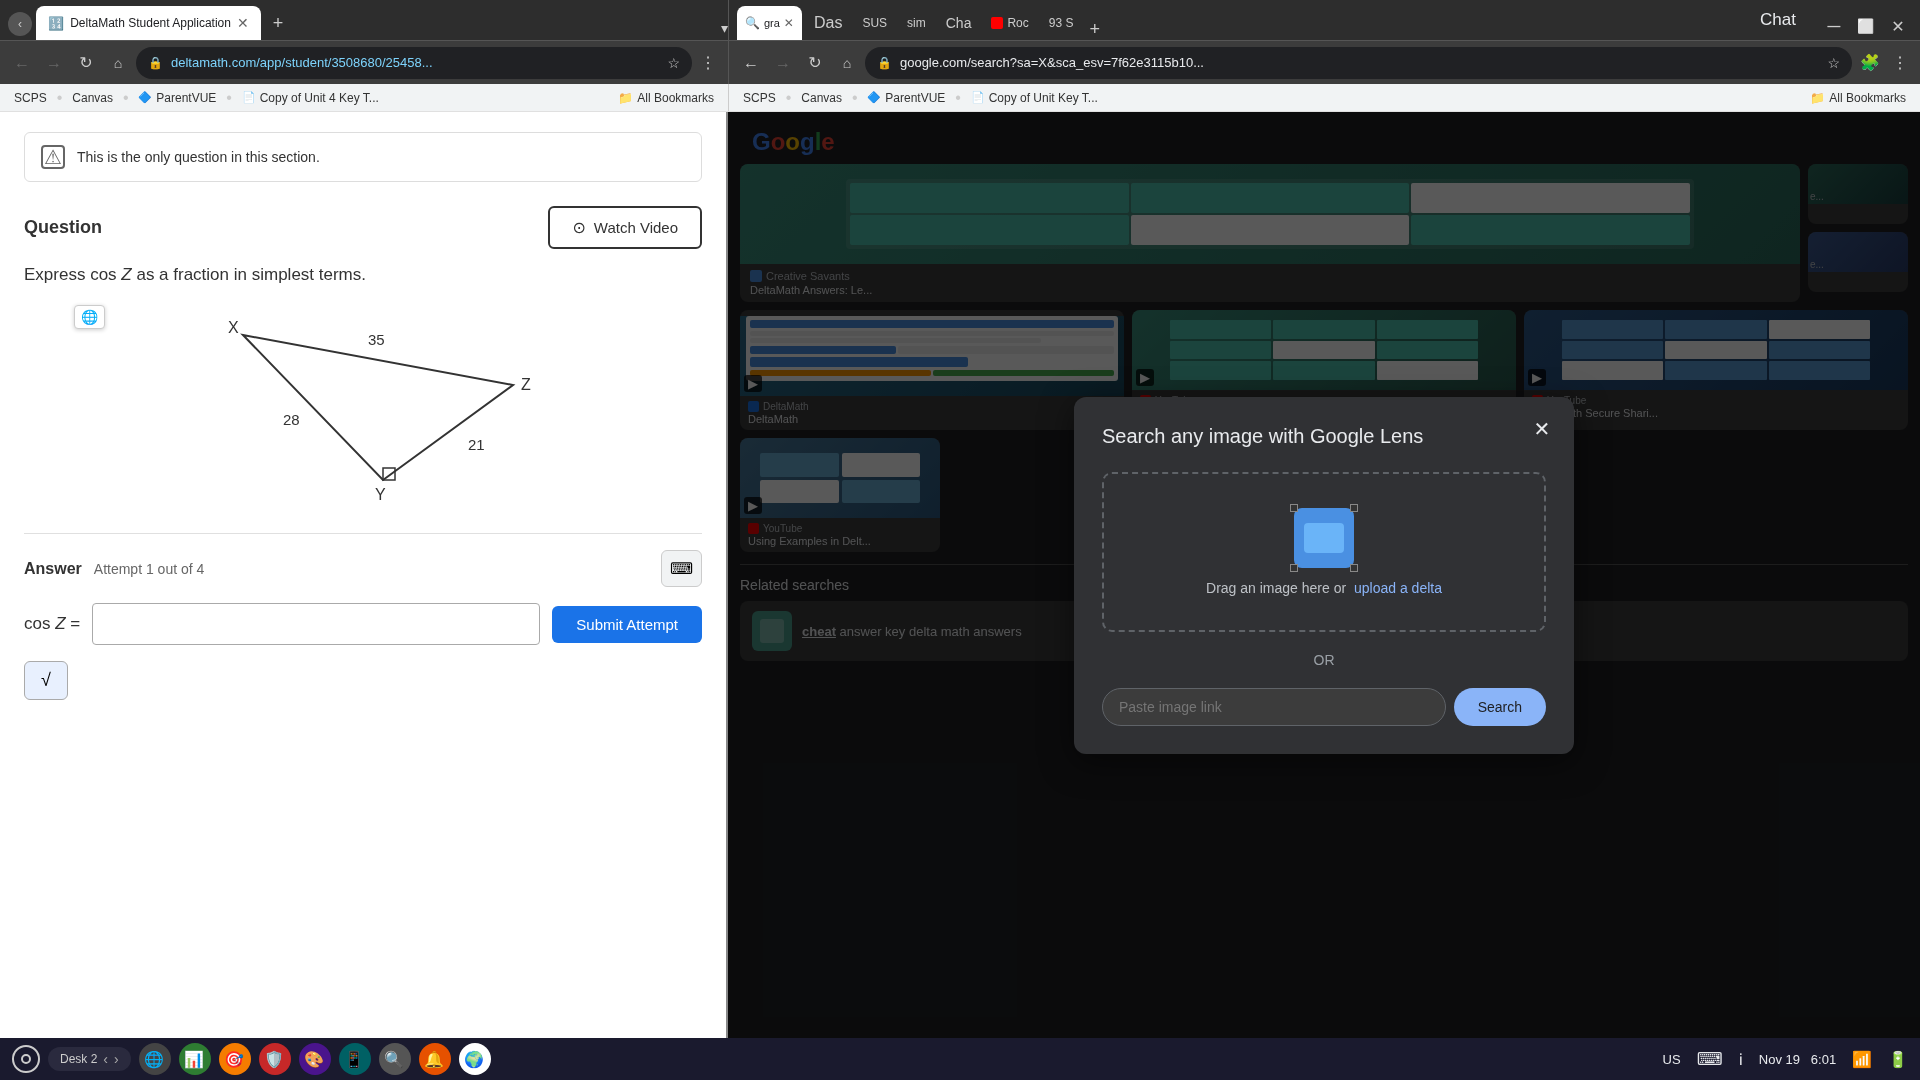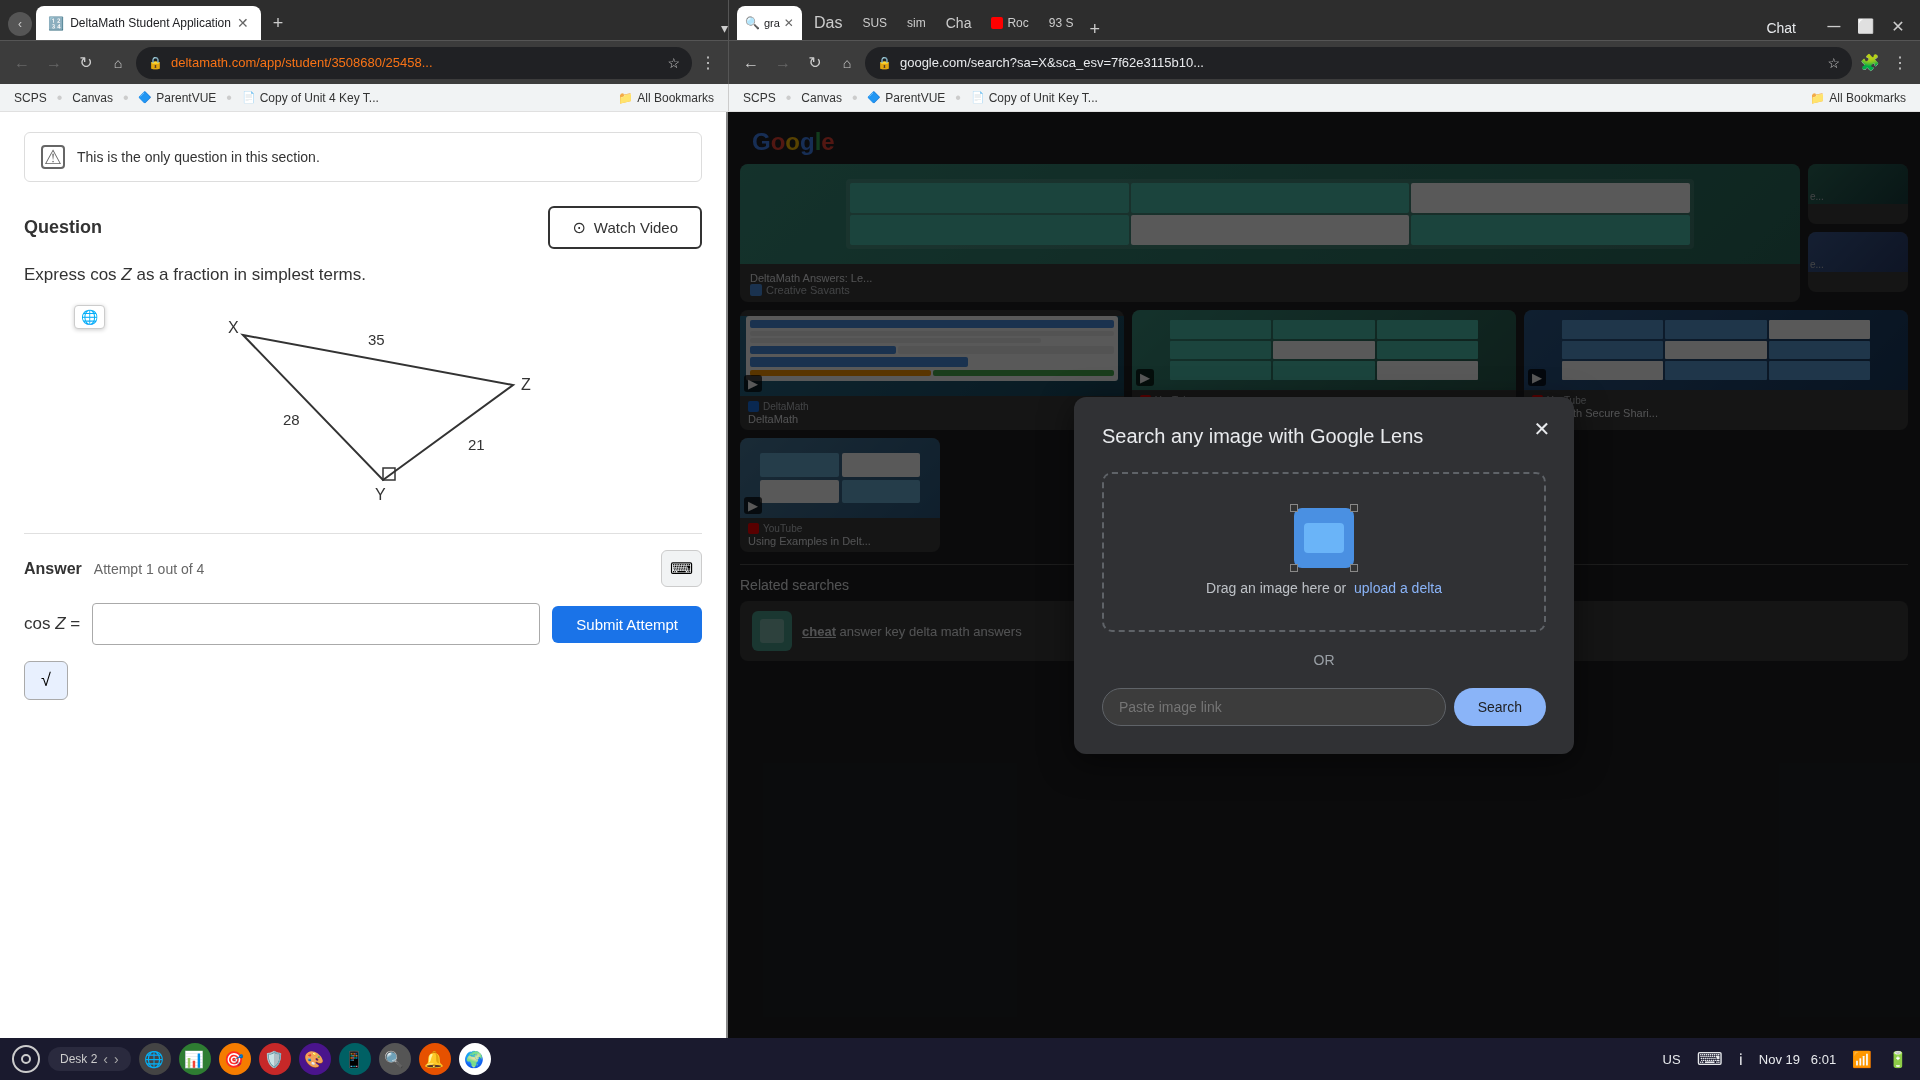--- a/index.html
+++ b/index.html
@@ -48,42 +48,42 @@
       </div>
     <div style="padding:4px 8px;display:flex;align-items:center;gap:4px;height:34px;font-size:12px;color:#ccc;cursor:pointer;">
       <span style="background:#ff0000;width:12px;height:12px;border-radius:2px;display:inline-block;"></span>
       <span>Roc</span>
     </div>
     <div style="padding:4px 8px;display:flex;align-items:center;gap:4px;height:34px;font-size:12px;color:#ccc;cursor:pointer;">93 S</div>
     <div style="margin-left:4px;">
       <span style="color:#ccc;font-size:18px;cursor:pointer;">+</span>
     </div>
 
-    <div style="margin-left:auto;padding:4px 12px;display:flex;align-items:flex-end;gap:4px;height:34px;font-size:14px;color:#e8eaed;cursor:pointer;">
+    <div style="margin-left:auto;padding:4px 12px;display:flex;align-items:flex-start;gap:4px;height:34px;font-size:17px;color:#e8eaed;cursor:pointer;">
       <span>Chat</span>
     </div>
 
     <div style="display:flex;align-items:center;gap:4px;padding:0 8px;">
       <button style="width:28px;height:28px;border-radius:4px;border:none;background:transparent;color:#ccc;cursor:pointer;font-size:18px;">─</button>
       <button style="width:28px;height:28px;border-radius:4px;border:none;background:transparent;color:#ccc;cursor:pointer;font-size:14px;">⬜</button>
       <button style="width:28px;height:28px;border-radius:4px;border:none;background:transparent;color:#ccc;cursor:pointer;font-size:16px;">✕</button>
     </div>
   </div>
 </div>
 
 <div style="position:absolute;top:40px;left:0;right:0;height:44px;background:#3c3c3c;display:flex;border-top:1px solid #555;z-index:50;">
 
   <div style="width:728px;display:flex;align-items:center;padding:0 8px;gap:4px;">
     <button style="width:28px;height:28px;border-radius:50%;border:none;background:transparent;color:#666;cursor:not-allowed;font-size:16px;">←</button>
     <button style="width:28px;height:28px;border-radius:50%;border:none;background:transparent;color:#666;cursor:not-allowed;font-size:16px;">→</button>
     <button style="width:28px;height:28px;border-radius:50%;border:none;background:transparent;color:#ccc;cursor:pointer;font-size:16px;">↻</button>
     <button style="width:28px;height:28px;border-radius:50%;border:none;background:transparent;color:#ccc;cursor:pointer;font-size:14px;">⌂</button>
     <div style="flex:1;height:32px;background:#202124;border-radius:16px;display:flex;align-items:center;padding:0 12px;gap:8px;">
       <span style="color:#ccc;font-size:12px;">🔒</span>
-      <span style="flex:1;color:#f97316;font-size:13px;overflow:hidden;white-space:nowrap;text-overflow:ellipsis;">deltamath.com/app/student/3508680/25458...</span>
+      <span style="flex:1;color:#7dd3fc;font-size:13px;overflow:hidden;white-space:nowrap;text-overflow:ellipsis;">deltamath.com/app/student/3508680/25458...</span>
       <span style="color:#ccc;font-size:14px;cursor:pointer;">☆</span>
     </div>
     <button style="background:none;border:none;color:#ccc;cursor:pointer;font-size:16px;padding:4px;">⋮</button>
   </div>
 
   <div style="width:1px;background:#555;"></div>
 
   <div style="flex:1;display:flex;align-items:center;padding:0 8px;gap:4px;">
     <button style="width:28px;height:28px;border-radius:50%;border:none;background:transparent;color:#ccc;cursor:pointer;font-size:16px;">←</button>
     <button style="width:28px;height:28px;border-radius:50%;border:none;background:transparent;color:#666;cursor:not-allowed;font-size:16px;">→</button>
@@ -232,25 +232,25 @@
           <div style="width:80%;height:70px;background:rgba(255,255,255,0.1);border-radius:4px;display:grid;grid-template-columns:1fr 1fr 1fr;gap:2px;padding:4px;">
             <div style="background:#4fc3b0;border-radius:2px;"></div>
             <div style="background:#4fc3b0;border-radius:2px;"></div>
             <div style="background:#fff;border-radius:2px;"></div>
             <div style="background:#4fc3b0;border-radius:2px;"></div>
             <div style="background:#fff;border-radius:2px;"></div>
             <div style="background:#4fc3b0;border-radius:2px;"></div>
           </div>
         </div>
         <div style="padding:6px 10px;">
-          <div style="font-size:11px;color:#e8eaed;margin-top:2px;white-space:nowrap;overflow:hidden;text-overflow:ellipsis;">DeltaMath Answers: Le...</div>
           <div style="display:flex;align-items:center;gap:4px;font-size:11px;color:#bdc1c6;">
             <div style="width:12px;height:12px;background:#4a90e2;border-radius:2px;"></div>
             <span>Creative Savants</span>
           </div>
+          <div style="font-size:11px;color:#e8eaed;margin-top:2px;white-space:nowrap;overflow:hidden;text-overflow:ellipsis;">DeltaMath Answers: Le...</div>
         </div>
       </div>
 
       <div style="width:100px;display:flex;flex-direction:column;gap:8px;">
         <div style="background:#3c3c3c;border-radius:8px;overflow:hidden;cursor:pointer;height:60px;">
           <div style="width:100%;height:40px;background:linear-gradient(135deg,#2d6b5c,#1a4040);display:flex;align-items:flex-end;padding:2px;">
             <span style="font-size:10px;color:#bdc1c6;">e...</span>
           </div>
         </div>
         <div style="background:#3c3c3c;border-radius:8px;overflow:hidden;cursor:pointer;height:60px;">

